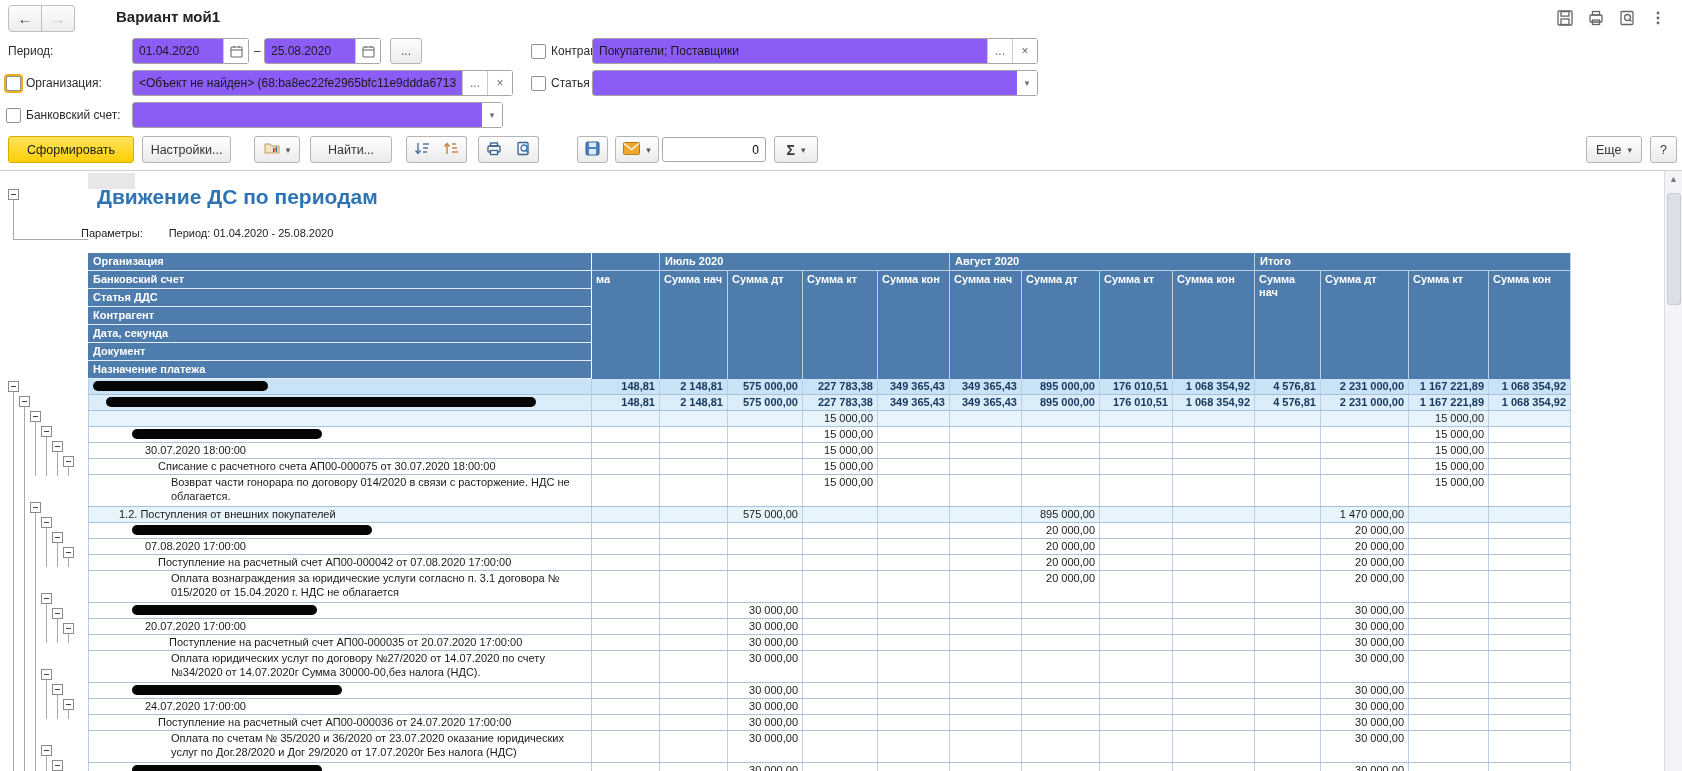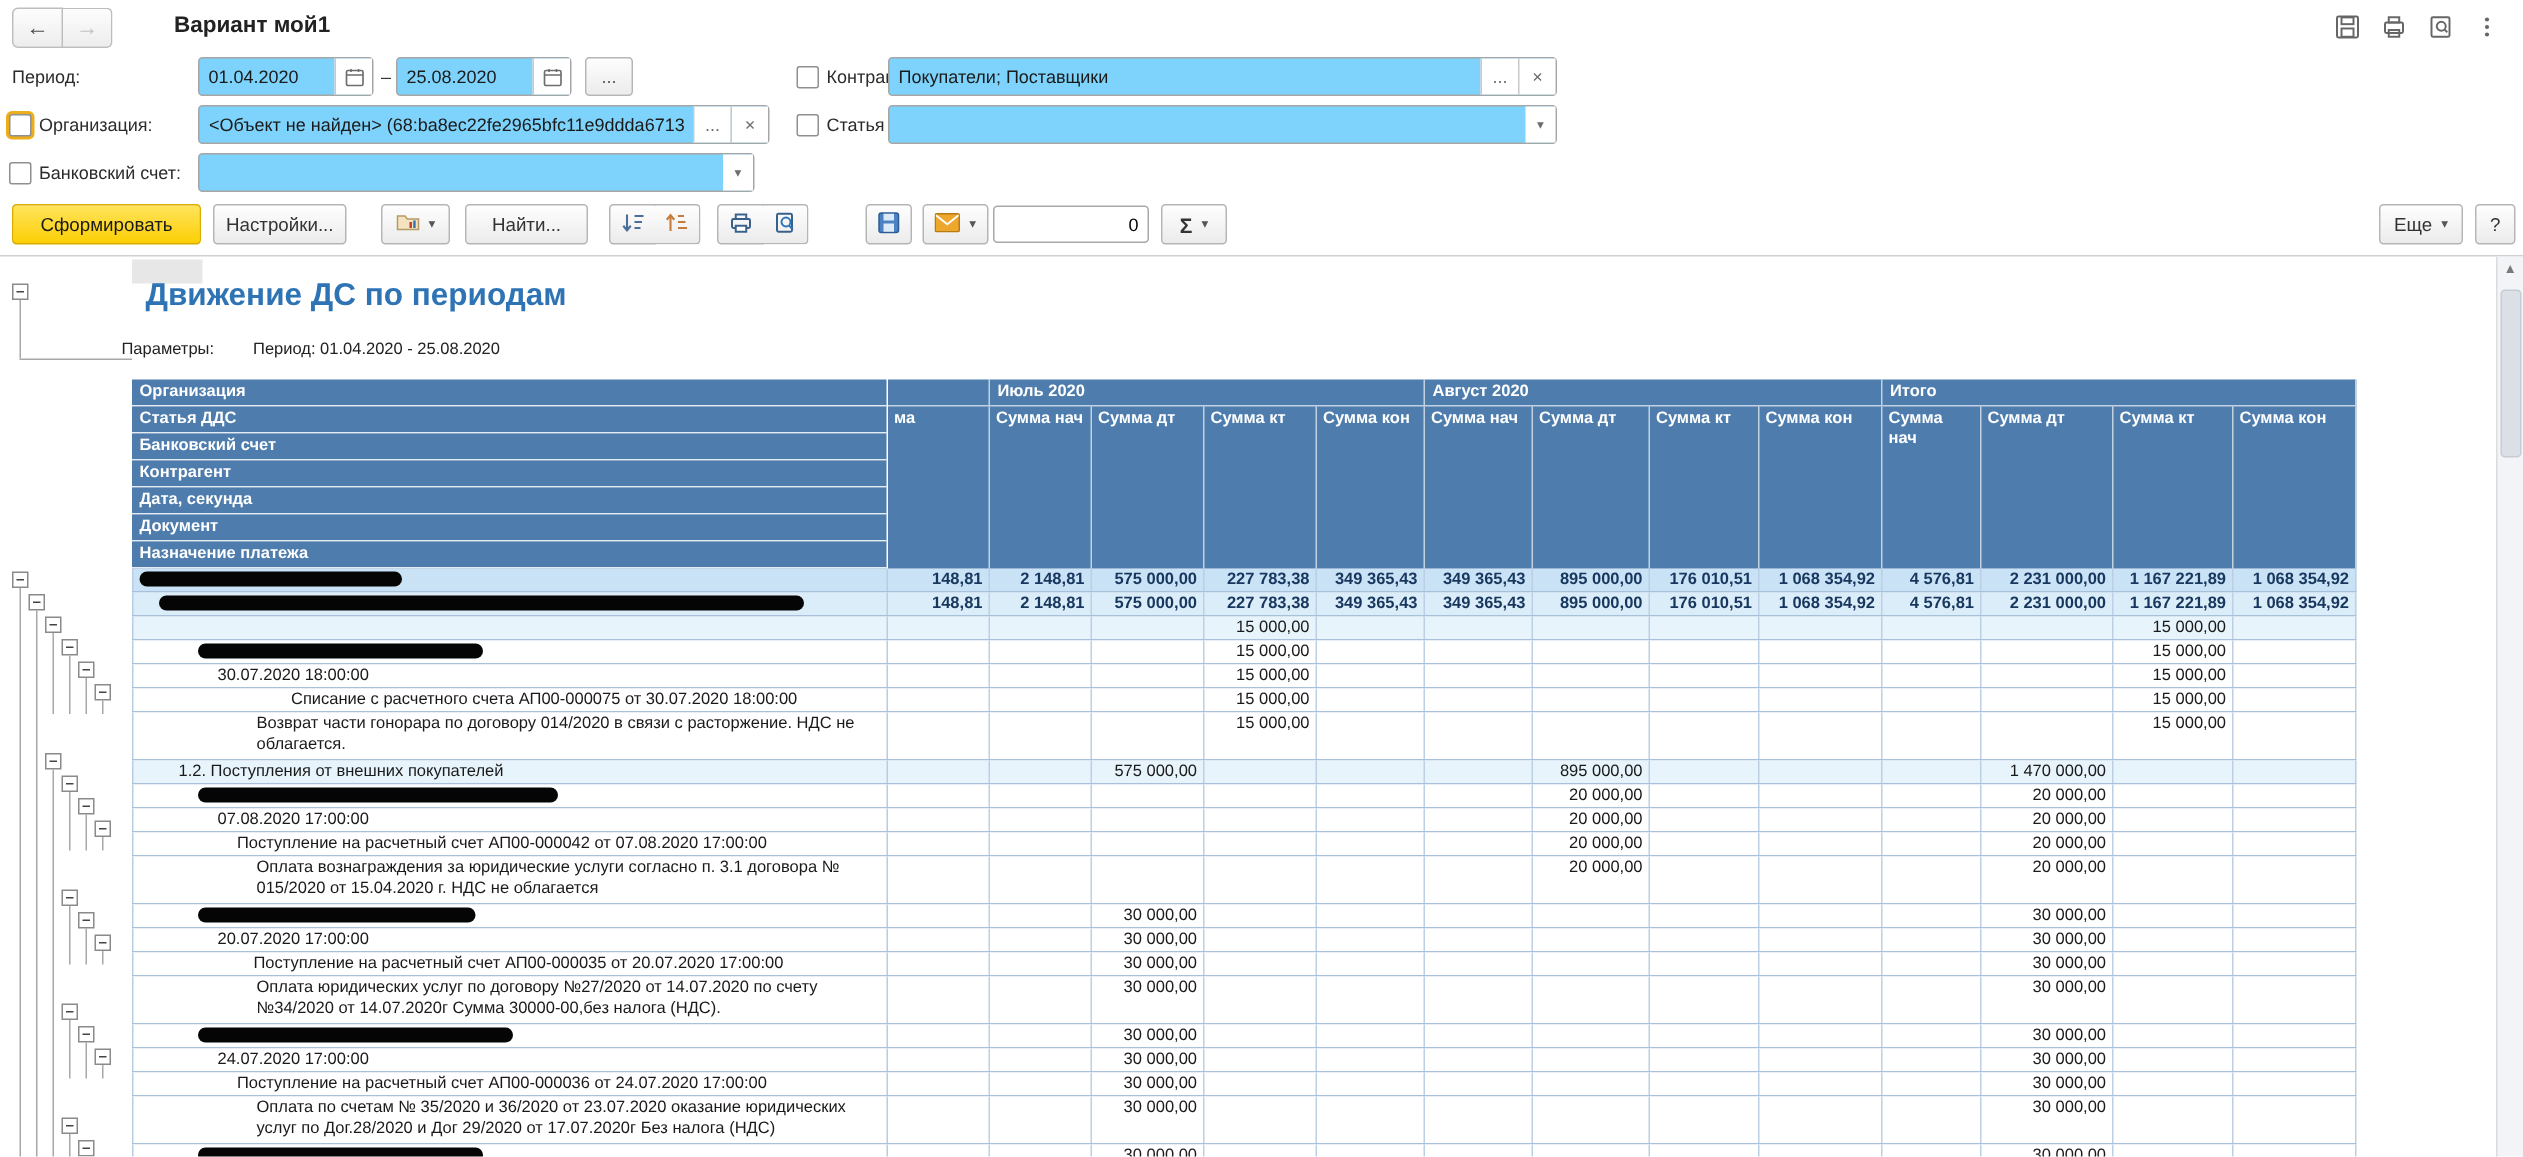--- a/index.html
+++ b/index.html
@@ -12,21 +12,21 @@
           display:flex;align-items:center;justify-content:center;font-size:15px;color:#4a4a4a;}
   .navbtn.first{border-radius:4px 0 0 4px;}
   .navbtn.last{border-radius:0 4px 4px 0;border-left:none;color:#c0c0c0;}
   .wintitle{position:absolute;left:116px;top:8px;font-size:15px;font-weight:bold;color:#222;}
   .topicons{position:absolute;right:14px;top:8px;display:flex;gap:11px;align-items:center;}
   .ticon{width:20px;height:20px;display:flex;align-items:center;justify-content:center;cursor:pointer;}
   
   .flabel{position:absolute;font-size:12px;color:#2b2b2b;line-height:26px;}
   .chk{position:absolute;width:13px;height:13px;border:1px solid #909090;border-radius:2px;background:#fff;}
   .chk.hl{box-shadow:0 0 0 2px #edae1b;}
-  .fin{position:absolute;height:26px;border:1px solid #a6a6a6;border-radius:3px;background:#7dd3fc;
+  .fin{position:absolute;height:26px;border:1px solid #a6a6a6;border-radius:3px;background:#8b5cf6;
        display:flex;align-items:stretch;box-sizing:border-box;}
   .fin .txt{flex:1;border:none;outline:none;padding:0 6px;font:12px "Liberation Sans",sans-serif;color:#1a1a1a;background:transparent;min-width:0;}
   .seg{width:24px;border-left:1px solid #c9c9c9;display:flex;align-items:center;justify-content:center;
        color:#6d6d6d;font-size:12px;cursor:pointer;background:#fff;}
   .seg.cal svg{display:block;}
   .dash{position:absolute;line-height:26px;color:#333;}
   .smallbtn{position:absolute;height:26px;border:1px solid #b5b5b5;border-radius:3px;
             background:linear-gradient(#fdfdfd,#ececec);display:flex;align-items:center;justify-content:center;
             color:#555;font-size:12px;cursor:pointer;box-sizing:border-box;}
   
@@ -264,22 +264,22 @@
   <div class="corner"></div>
   <div class="rtitle">Движение ДС по периодам</div>
   <div class="rparams">
     <span>Параметры:</span><span class="pv">Период: 01.04.2020 - 25.08.2020</span>
   </div>
 
   <div class="rtable">
     <div class="rhead">
       <div class="hleft">
           <div class="hl-cell">Организация</div>
+          <div class="hl-cell">Банковский счет</div>
           <div class="hl-cell">Статья ДДС</div>
-          <div class="hl-cell">Банковский счет</div>
           <div class="hl-cell">Контрагент</div>
           <div class="hl-cell">Дата, секунда</div>
           <div class="hl-cell">Документ</div>
           <div class="hl-cell">Назначение платежа</div>
         </div>
       <div class="hright">
         <div class="grps">
             <div class="grp-cell" style="width: 68px;"></div>
             <div class="grp-cell" style="width: 290px;">Июль 2020</div>
             <div class="grp-cell" style="width: 305px;">Август 2020</div>
@@ -377,21 +377,21 @@
           <div class="vc" style="width: 72px;"></div>
           <div class="vc" style="width: 78px;"></div>
           <div class="vc" style="width: 73px;"></div>
           <div class="vc" style="width: 82px;"></div>
           <div class="vc" style="width: 66px;"></div>
           <div class="vc" style="width: 88px;"></div>
           <div class="vc" style="width: 80px;">15 000,00</div>
           <div class="vc" style="width: 82px;"></div>
         </div>
         <div class="drow">
-          <div class="lc" style="padding-left: 105px;">Списание с расчетного счета АП00-000075 от 30.07.2020 18:00:00</div>
+          <div class="lc" style="padding-left: 69px;">Списание с расчетного счета АП00-000075 от 30.07.2020 18:00:00</div>
           <div class="vc" style="width: 68px;"></div>
           <div class="vc" style="width: 68px;"></div>
           <div class="vc" style="width: 75px;"></div>
           <div class="vc" style="width: 75px;">15 000,00</div>
           <div class="vc" style="width: 72px;"></div>
           <div class="vc" style="width: 72px;"></div>
           <div class="vc" style="width: 78px;"></div>
           <div class="vc" style="width: 73px;"></div>
           <div class="vc" style="width: 82px;"></div>
           <div class="vc" style="width: 66px;"></div>

